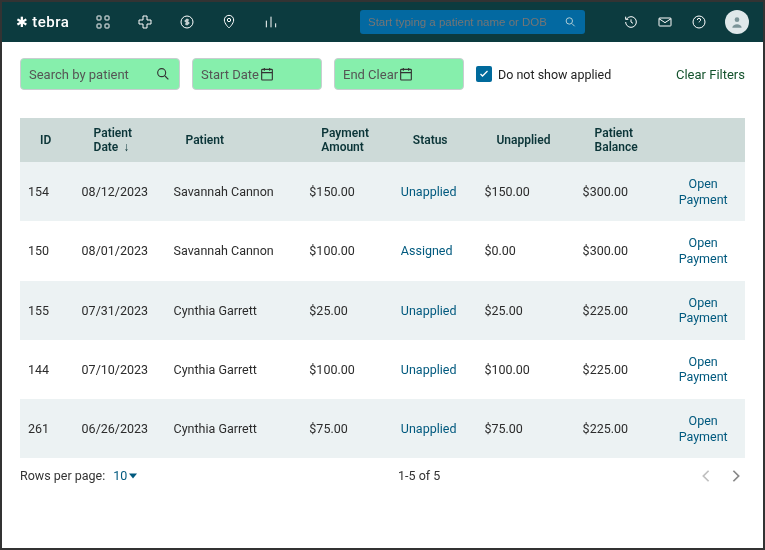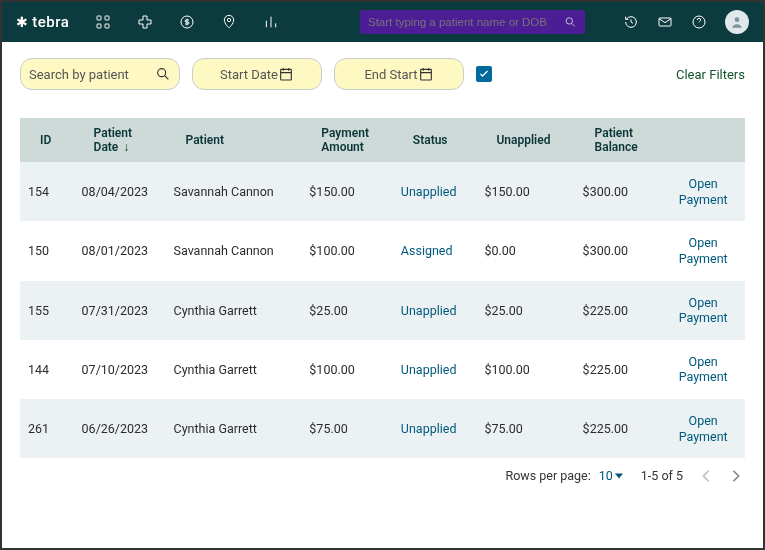--- a/index.html
+++ b/index.html
@@ -6,40 +6,40 @@
   body { font-family: -apple-system, "Segoe UI", Roboto, Arial, sans-serif; background: #fff; width: 765px; height: 550px; border: 2px solid #333; position: relative; overflow: hidden; }
 
   
   .topnav { background: #0c3b3f; height: 40px; display: flex; align-items: center; padding: 0 14px; gap: 26px; color: #fff; }
   .brand { display: flex; align-items: center; gap: 4px; font-size: 15px; font-weight: 500; letter-spacing: .5px; }
   .brand .logo-icon { font-size: 14px; }
   .nav-icons { display: flex; gap: 26px; align-items: center; }
   .nav-icons span { cursor: pointer; display: inline-flex; }
   .nav-icons svg { width: 16px; height: 16px; stroke: #fff; fill: none; stroke-width: 1.5; }
   .spacer-flex { flex: 1; }
-  .search-top { background: #4c1d95; border-radius: 3px; display: flex; align-items: center; padding: 2px 8px; gap: 6px; width: 225px; height: 24px; }
+  .search-top { background: #0369a1; border-radius: 3px; display: flex; align-items: center; padding: 2px 8px; gap: 6px; width: 225px; height: 24px; }
   .search-top input { background: transparent; border: none; color: #cfdede; font-size: 11.5px; width: 100%; outline: none; }
   .search-top svg { width: 14px; height: 14px; stroke: #cfdede; fill: none; stroke-width: 1.6; }
   .right-icons { display: flex; gap: 18px; align-items: center; margin-left: 12px; }
   .right-icons span { cursor: pointer; display: inline-flex; }
   .right-icons svg { width: 16px; height: 16px; stroke: #fff; fill: none; stroke-width: 1.5; }
   .avatar { width: 24px; height: 24px; background: #dfe8ea; border-radius: 50%; display: flex; align-items: center; justify-content: center; }
   .avatar svg { width: 14px; height: 14px; fill: #7a9498; stroke: none; }
 
   
   .page { padding: 16px 18px 10px 18px; }
   .page-title { font-size: 20px; font-weight: 600; color: #1a1a1a; margin-bottom: 42px; }
 
   
   .filter-row { display: flex; align-items: center; gap: 12px; margin-bottom: 28px; }
-  .input-box { border: 1px solid #c8cdd0; border-radius: 12px; height: 32px; display: flex; align-items: center; padding: 0 8px; background: #fef9c3; }
+  .input-box { border: 1px solid #c8cdd0; border-radius: 4px; height: 32px; display: flex; align-items: center; padding: 0 8px; background: #86efac; }
   .input-box .placeholder { color: #555; font-size: 13px; }
   .input-box svg { width: 16px; height: 16px; stroke: #333; fill: none; stroke-width: 1.7; }
   .search-patient { width: 160px; justify-content: space-between; }
-  .date-box { width: 130px; justify-content: center; }
+  .date-box { width: 130px; justify-content: flex-start; }
   .chk { display: flex; align-items: center; gap: 6px; cursor: pointer; }
   .chk .box { width: 16px; height: 16px; background: #006a9c; border-radius: 2px; display: flex; align-items: center; justify-content: center; }
   .chk .box svg { width: 12px; height: 12px; stroke: #fff; stroke-width: 2.5; fill: none; }
   .chk-label { font-size: 12.5px; color: #222; }
   .clear-filters { font-size: 13px; color: #14532d; cursor: pointer; margin-left: auto; }
 
   
   .tbl { width: 100%; border-collapse: collapse; font-size: 12.5px; }
   .tbl thead th { background: #cddad8; color: #0b3538; font-weight: 600; text-align: left; padding: 8px 20px; vertical-align: middle; font-size: 12px; }
   .tbl thead th.sortable { cursor: pointer; }
@@ -51,21 +51,21 @@
   .col-id { width: 42px; }
   .col-date { width: 88px; }
   .col-patient { width: 130px; }
   .col-amount { width: 80px; margin-left: 7px; }
   .col-status { width: 80px; }
   .col-unapp { width: 78px; }
   .col-bal { width: 78px; }
   .col-action { width: 80px; }
 
   
-  .pager { display: flex; align-items: center; justify-content: flex-end; gap: 18px; padding: 10px 4px 0 0; font-size: 12.5px; color: #333; }
+  .pager { display: flex; align-items: center; justify-content: space-between; gap: 18px; padding: 10px 4px 0 0; font-size: 12.5px; color: #333; }
   .rpp { display: flex; align-items: center; gap: 8px; }
   .rpp-select { display: flex; align-items: center; gap: 2px; color: #00597e; cursor: pointer; }
   .rpp-select svg { width: 8px; height: 6px; }
   .pager-range { color: #333; }
   .pager-nav { display: flex; gap: 20px; align-items: center; }
   .pager-nav span { cursor: pointer; display: inline-flex; }
   .pager-nav svg { width: 10px; height: 14px; stroke: #888; fill: none; stroke-width: 2; }
   .pager-nav .disabled svg { stroke: #c0c0c0; }
 
   
@@ -158,32 +158,33 @@
         </svg>
     </div>
     <div class="input-box date-box">
       <span class="placeholder">Start Date</span>
       <svg viewBox="0 0 24 24">
           <rect x="4" y="5" width="16" height="16" rx="1"></rect>
           <path d="M4 10h16M8 3v4M16 3v4"></path>
         </svg>
     </div>
     <div class="input-box date-box">
-      <span class="placeholder">End Start</span>
+      <span class="placeholder">End Clear</span>
       <svg viewBox="0 0 24 24">
           <rect x="4" y="5" width="16" height="16" rx="1"></rect>
           <path d="M4 10h16M8 3v4M16 3v4"></path>
         </svg>
     </div>
     <div class="chk">
       <span class="box">
         <svg viewBox="0 0 24 24">
             <path d="M5 12l4 4 10-10"></path>
           </svg>
       </span>
+      <span class="chk-label">Do not show applied</span>
     </div>
     <span class="clear-filters">Clear Filters</span>
   </div>
 
   <table class="tbl">
     <thead>
       <tr>
         <th class="col-id sortable">ID</th>
         <th class="col-date sortable">
           <span>Patient Date</span>
@@ -193,21 +194,21 @@
         <th class="col-amount sortable">Payment Amount</th>
         <th class="col-status sortable">Status</th>
         <th class="col-unapp sortable">Unapplied</th>
         <th class="col-bal sortable">Patient Balance</th>
         <th class="col-action"></th>
       </tr>
     </thead>
     <tbody id="tbl-body">
         <tr class="alt">
           <td>154</td>
-          <td>08/04/2023</td>
+          <td>08/12/2023</td>
           <td>Savannah Cannon</td>
           <td>$150.00</td>
           <td class="status">Unapplied</td>
           <td>$150.00</td>
           <td>$300.00</td>
           <td class="open-pay">Open<br>Payment</td>
         </tr>
         <tr>
           <td>150</td>
           <td>08/01/2023</td>

